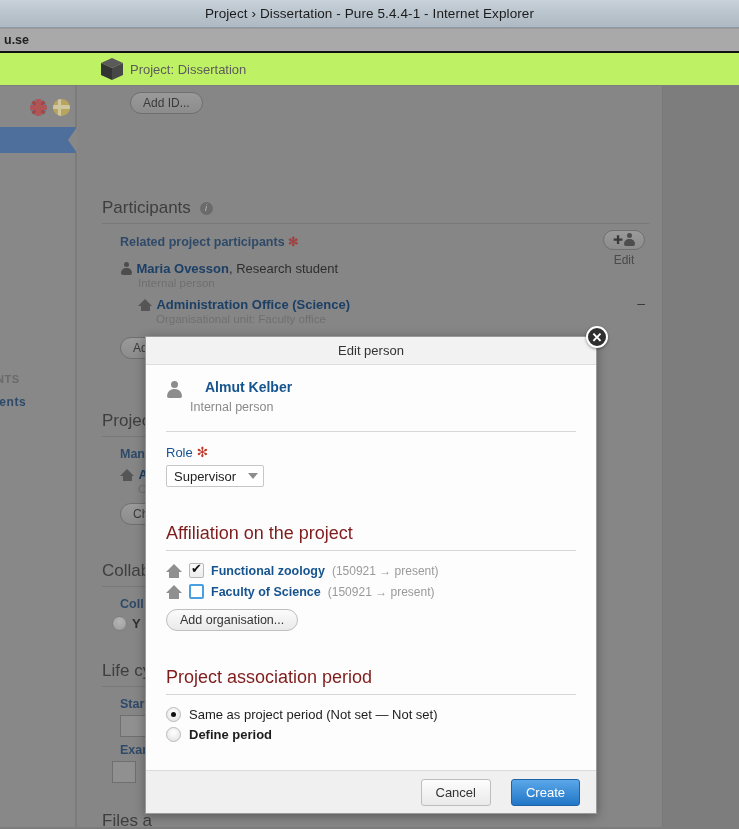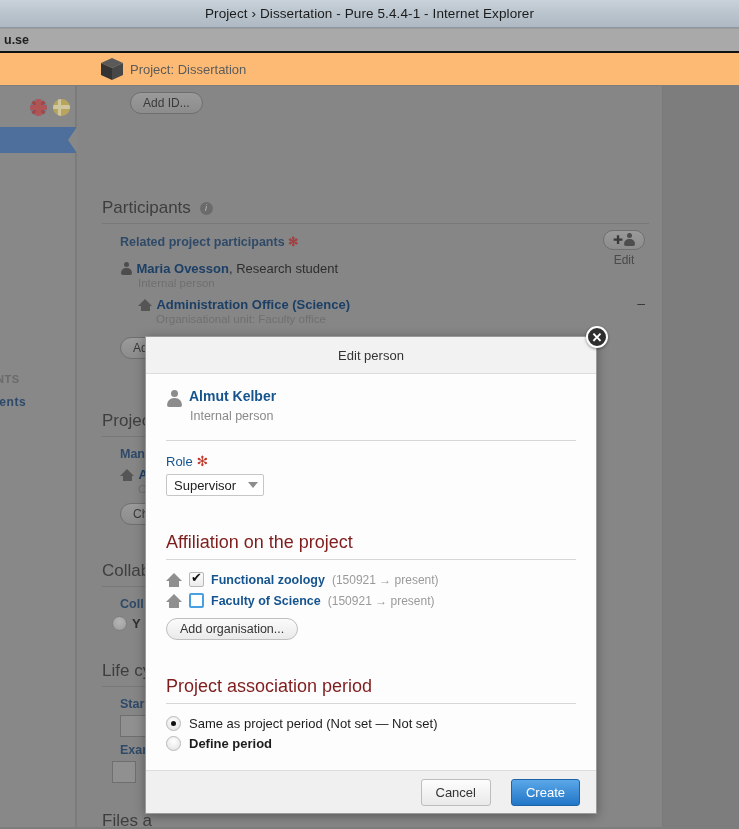--- a/index.html
+++ b/index.html
@@ -95,21 +95,21 @@
     position: absolute; left: -12px;
     font-size: 11px; color: #6b6b6b; letter-spacing: .6px;
     white-space: nowrap;
   }
   .strip-text.t1 { top: 287px; font-weight: bold; }
   .strip-text.t2 { top: 309px; color: #2d4a6b; font-weight: bold; font-size: 12px; }
 
   
   #page-header {
     position: absolute; left: 0; top: 0; right: 0; height: 33px;
-    background: #fdba74;
+    background: #bef264;
     border-bottom: 1px solid #7d7d7d;
   }
   #page-header .cube { position: absolute; left: 99px; top: 3px; }
   #page-header .ptitle {
     position: absolute; left: 130px; top: 9px;
     font-size: 13px; color: #5c5c5c;
   }
 
   
   #content-col {
@@ -160,21 +160,21 @@
   #modal {
     position: absolute;
     left: 145px; top: 336px;
     width: 452px; height: 478px;
     background: #fdfdfd;
     border: 1px solid #9a9a9a;
     box-shadow: 0 2px 10px rgba(0,0,0,.35);
     z-index: 20;
   }
   #modal-header {
-    height: 37px;
+    height: 28px;
     background: #f2f2f2;
     border-bottom: 1px solid #dddddd;
     display: flex; align-items: center; justify-content: center;
   }
   #modal-header .mtitle { font-size: 13px; color: #333; }
   #modal-close {
     position: absolute; right: -12px; top: -11px;
     width: 22px; height: 22px; border-radius: 50%;
     background: #2e2e2e; border: 2px solid #ffffff;
     display: flex; align-items: center; justify-content: center;
@@ -194,21 +194,21 @@
   }
   .btn-cancel {
     background: linear-gradient(to bottom,#fdfdfd,#e9e9e9);
     border: 1px solid #bdbdbd; color: #333;
   }
   .btn-create {
     background: linear-gradient(to bottom,#5ba7e8,#2176c7);
     border: 1px solid #1d63a8; color: #fff;
   }
 
-  .m-person { display: flex; align-items: flex-start; gap: 7px; }
+  .m-person { display: flex; align-items: flex-start; gap: 23px; }
   .m-person .pic {
     width: 16px; height: 17px; position: relative; margin-top: 2px; flex: 0 0 auto;
   }
   .m-person .pic::before {
     content:''; position:absolute; left:4.5px; top:0; width:7px; height:7px;
     border-radius:50%; background:#8c8c8c;
   }
   .m-person .pic::after {
     content:''; position:absolute; left:0.5px; top:8px; width:15px; height:9px;
     border-radius: 7px 7px 2px 2px; background:#8c8c8c;

